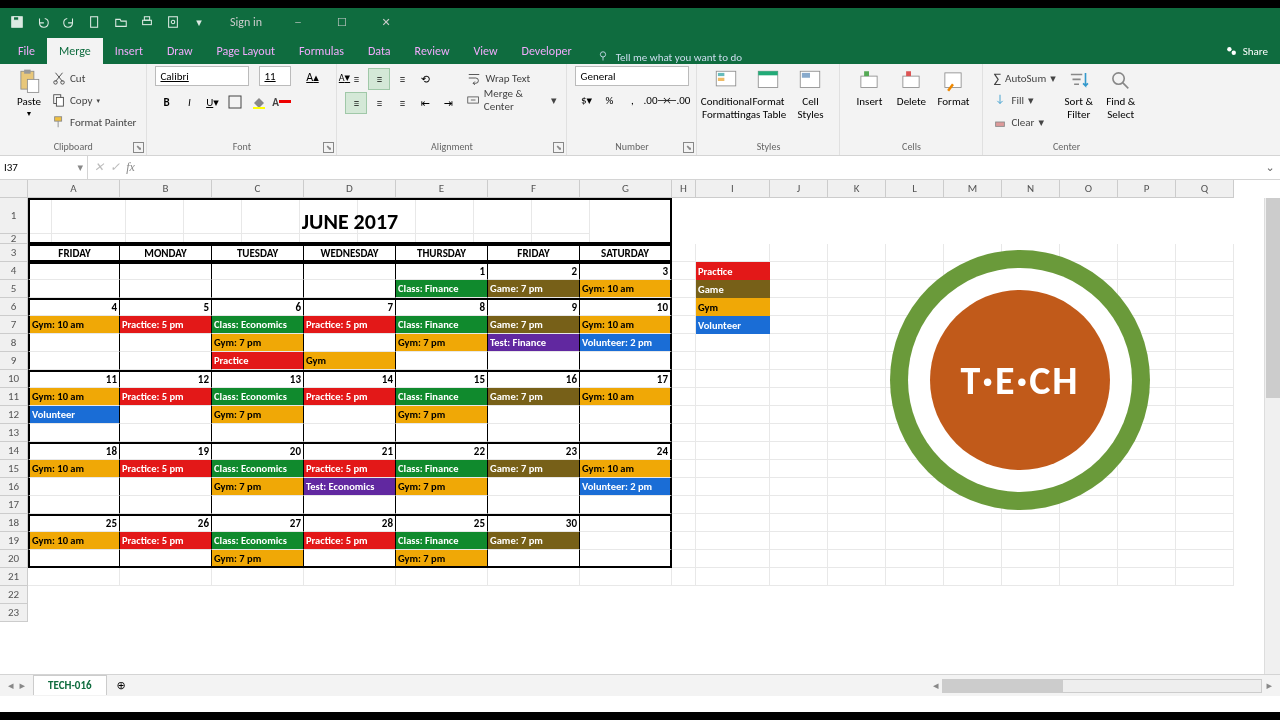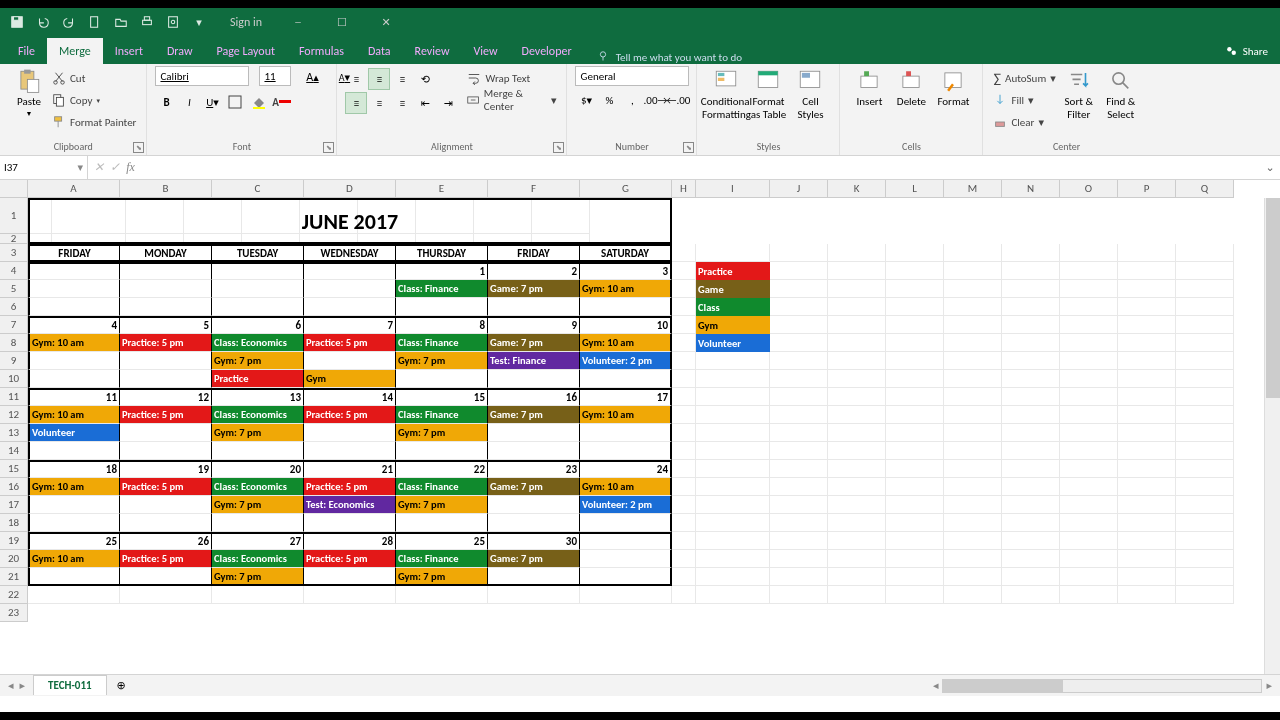--- a/index.html
+++ b/index.html
@@ -515,39 +515,20 @@
           <div class="cell" style="width: 58px; height: 18px;"></div>
           <div class="cell" style="width: 58px; height: 18px;"></div>
           <div class="cell" style="width: 58px; height: 18px;"></div>
           <div class="cell" style="width: 58px; height: 18px;"></div>
           <div class="cell" style="width: 58px; height: 18px;"></div>
           <div class="cell" style="width: 58px; height: 18px;"></div>
           <div class="cell" style="width: 58px; height: 18px;"></div>
           <div class="cell" style="width: 58px; height: 18px;"></div>
         </div>
         <div class="row">
-          <div class="cell blank" style="width: 92px; height: 18px; border-left: 2px solid rgb(0, 0, 0);"></div>
-          <div class="cell blank" style="width: 92px; height: 18px;"></div>
-          <div class="cell blank" style="width: 92px; height: 18px;"></div>
-          <div class="cell blank" style="width: 92px; height: 18px;"></div>
-          <div class="cell blank" style="width: 92px; height: 18px;"></div>
-          <div class="cell blank" style="width: 92px; height: 18px;"></div>
-          <div class="cell blank" style="width: 92px; height: 18px; border-right: 2px solid rgb(0, 0, 0);"></div>
-          <div class="cell" style="width: 24px; height: 18px;"></div>
-          <div class="cell ev cat-class" style="width: 74px; height: 18px; border: none;">Class</div>
-          <div class="cell" style="width: 58px; height: 18px;"></div>
-          <div class="cell" style="width: 58px; height: 18px;"></div>
-          <div class="cell" style="width: 58px; height: 18px;"></div>
-          <div class="cell" style="width: 58px; height: 18px;"></div>
-          <div class="cell" style="width: 58px; height: 18px;"></div>
-          <div class="cell" style="width: 58px; height: 18px;"></div>
-          <div class="cell" style="width: 58px; height: 18px;"></div>
-          <div class="cell" style="width: 58px; height: 18px;"></div>
-        </div>
-        <div class="row">
           <div class="cell datenum" style="width: 92px; height: 18px; border-left: 2px solid rgb(0, 0, 0);">4</div>
           <div class="cell datenum" style="width: 92px; height: 18px;">5</div>
           <div class="cell datenum" style="width: 92px; height: 18px;">6</div>
           <div class="cell datenum" style="width: 92px; height: 18px;">7</div>
           <div class="cell datenum" style="width: 92px; height: 18px;">8</div>
           <div class="cell datenum" style="width: 92px; height: 18px;">9</div>
           <div class="cell datenum" style="width: 92px; height: 18px; border-right: 2px solid rgb(0, 0, 0);">10</div>
           <div class="cell" style="width: 24px; height: 18px;"></div>
           <div class="cell ev cat-gym" style="width: 74px; height: 18px; border: none; color: rgb(255, 255, 255);">Gym</div>
           <div class="cell" style="width: 58px; height: 18px;"></div>
@@ -841,28 +822,35 @@
           <div class="cell" style="width: 58px; height: 18px;"></div>
           <div class="cell" style="width: 58px; height: 18px;"></div>
           <div class="cell" style="width: 58px; height: 18px;"></div>
           <div class="cell" style="width: 58px; height: 18px;"></div>
           <div class="cell" style="width: 58px; height: 18px;"></div>
         </div>
       </div>
     <div class="vscroll">
         <div class="vscroll-thumb"></div>
       </div>
+    <div class="logo">
+      <div class="outer"></div>
+        <div class="mid"></div>
+      <div class="inner">
+          <span>T·E·CH</span>
+        </div>
+    </div>
   </div>
 
   <div class="sheet-tabs">
     <div class="sheet-nav">
         <span>◂</span>
         <span>▸</span>
       </div>
-    <div class="sheet-tab">TECH-011</div>
+    <div class="sheet-tab">TECH-016</div>
     <div class="add-sheet">⊕</div>
     <div class="hscroll">
         <span style="padding:0 4px;color:#888">◂</span>
         <div class="hscroll-track">
           <div class="hscroll-thumb"></div>
         </div>
         <span style="padding:0 4px;color:#888">▸</span>
       </div>
   </div>
 

